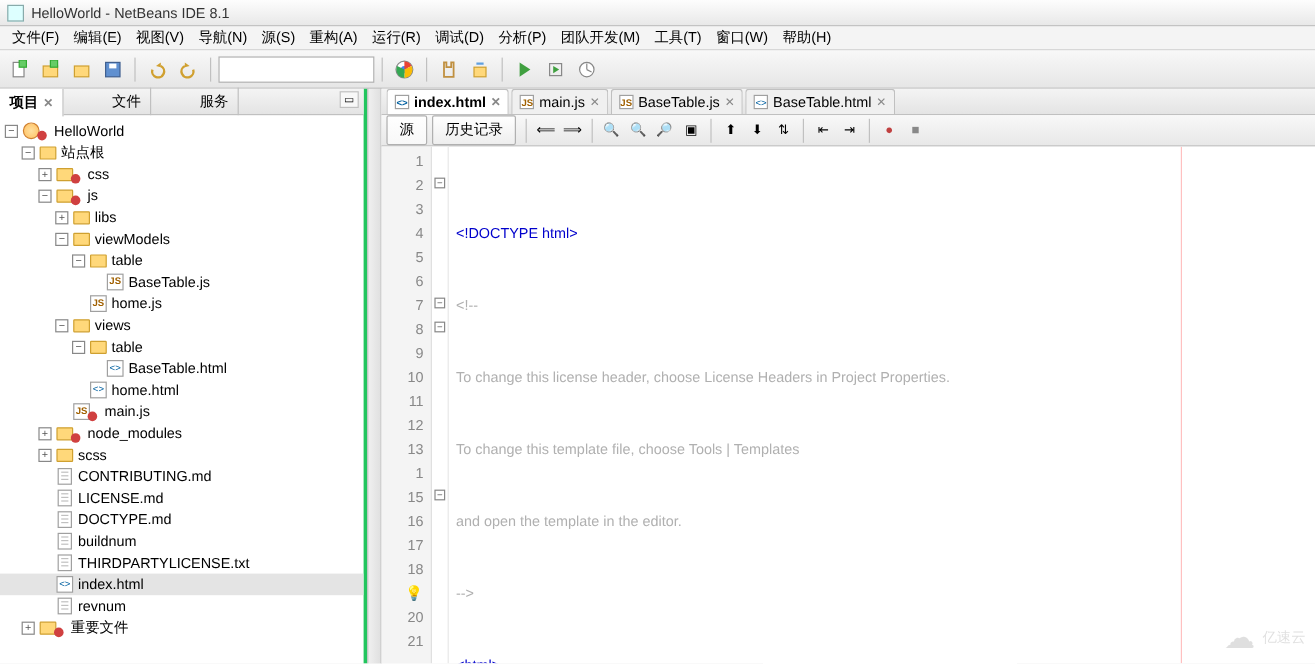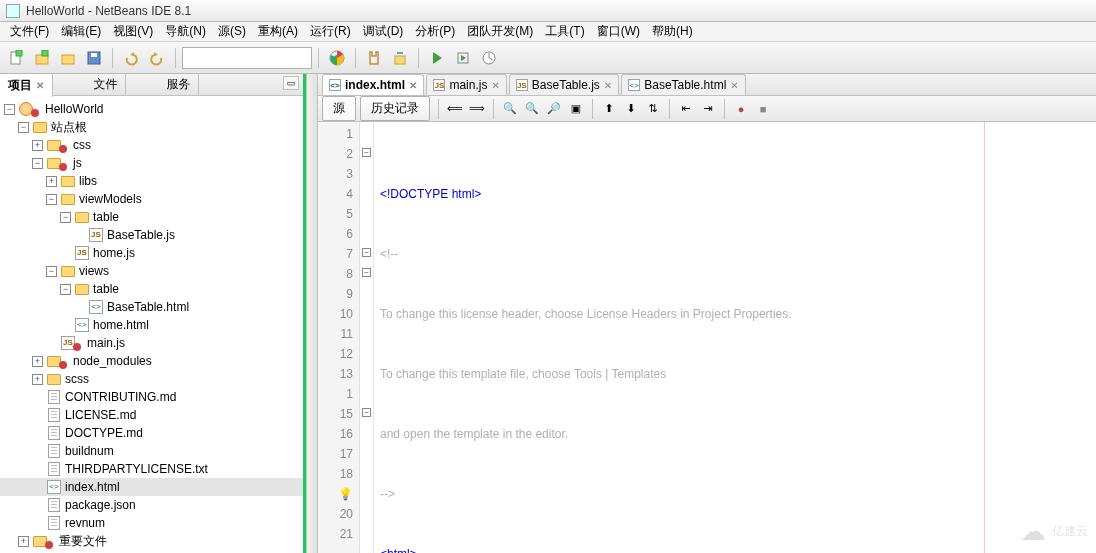--- a/index.html
+++ b/index.html
@@ -350,27 +350,20 @@
             <span class="ic-file"></span>
           </span>
           <span>THIRDPARTYLICENSE.txt</span>
         </div>
       <div class="tn sel">
           <span class="sp" style="width:42px"></span>
           <span class="ic">
             <span class="ic-html">&lt;&gt;</span>
           </span>
           <span>index.html</span>
-        </div>
-      <div class="tn">
-          <span class="sp" style="width:42px"></span>
-          <span class="ic">
-            <span class="ic-file"></span>
-          </span>
-          <span>package.json</span>
         </div>
       <div class="tn">
           <span class="sp" style="width:42px"></span>
           <span class="ic">
             <span class="ic-file"></span>
           </span>
           <span>revnum</span>
         </div>
       <div class="tn">
           <span class="sp" style="width:14px"></span>

